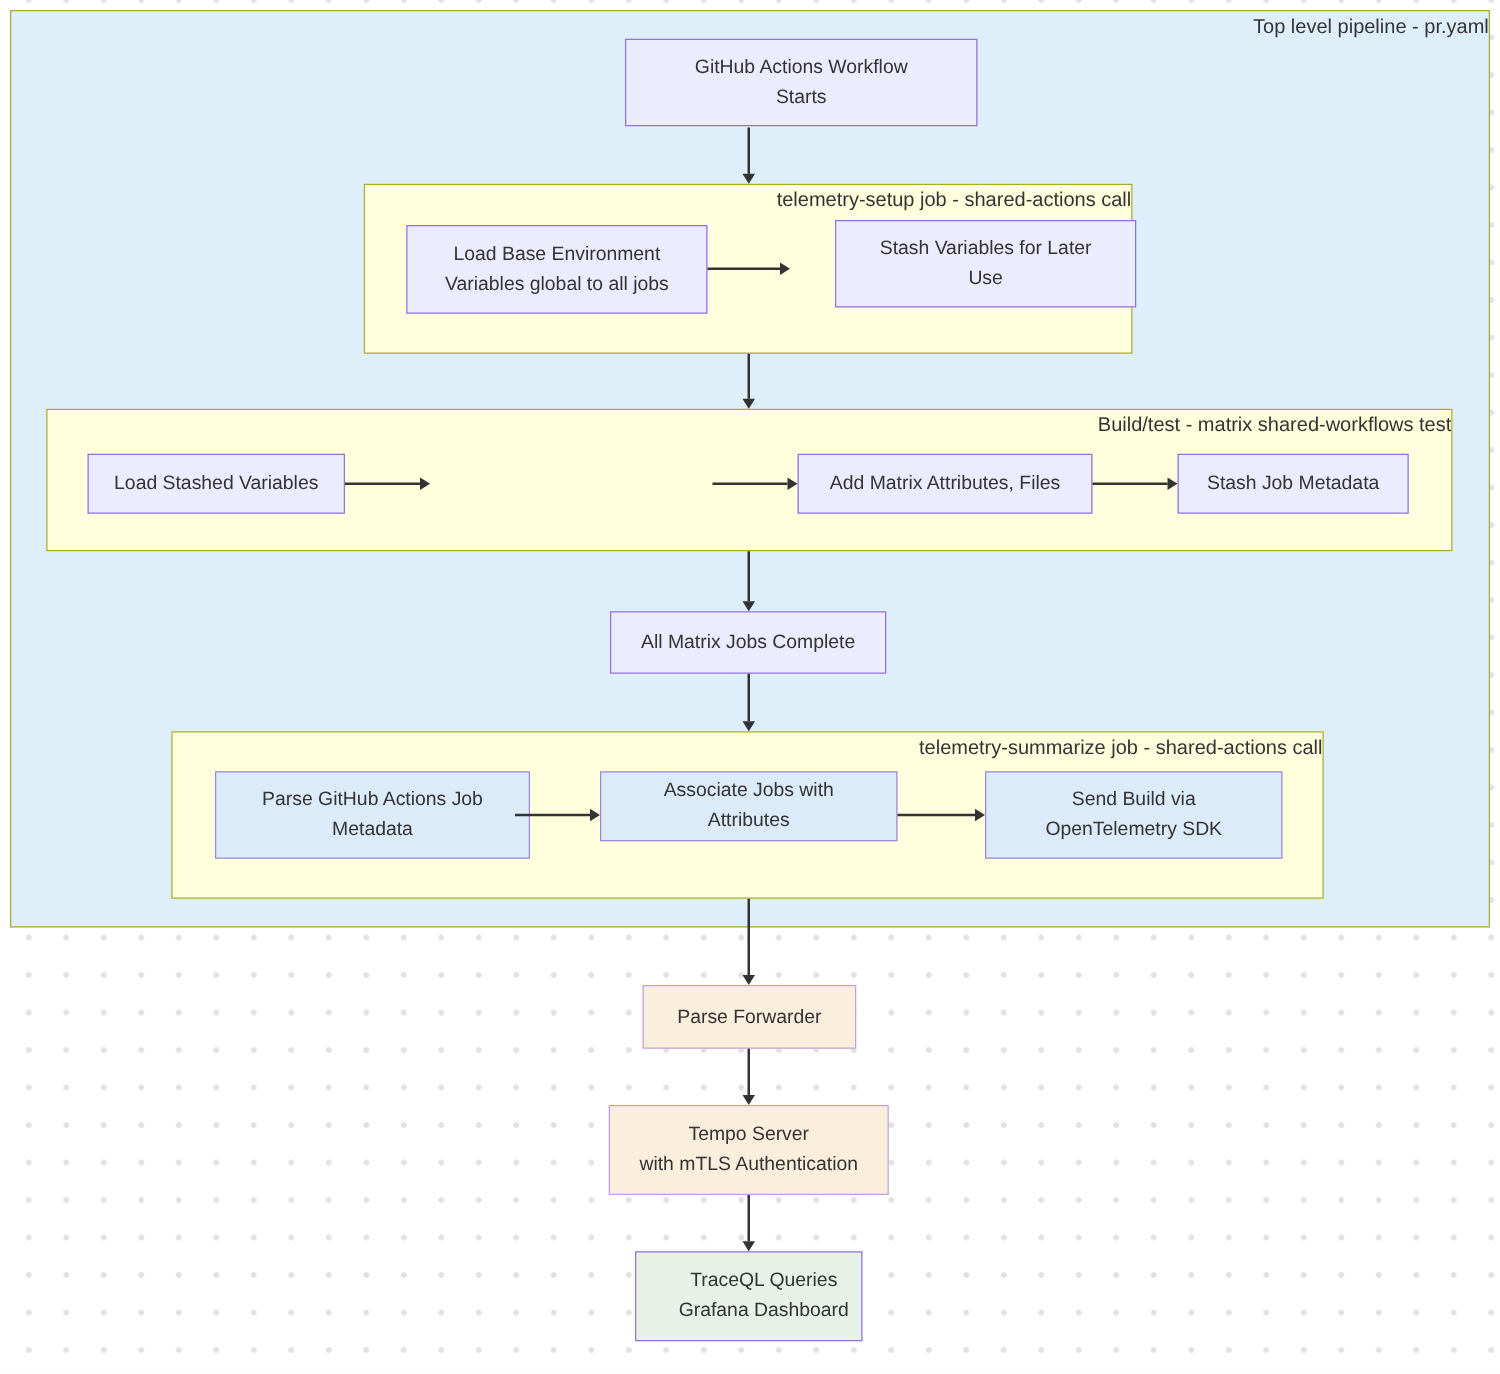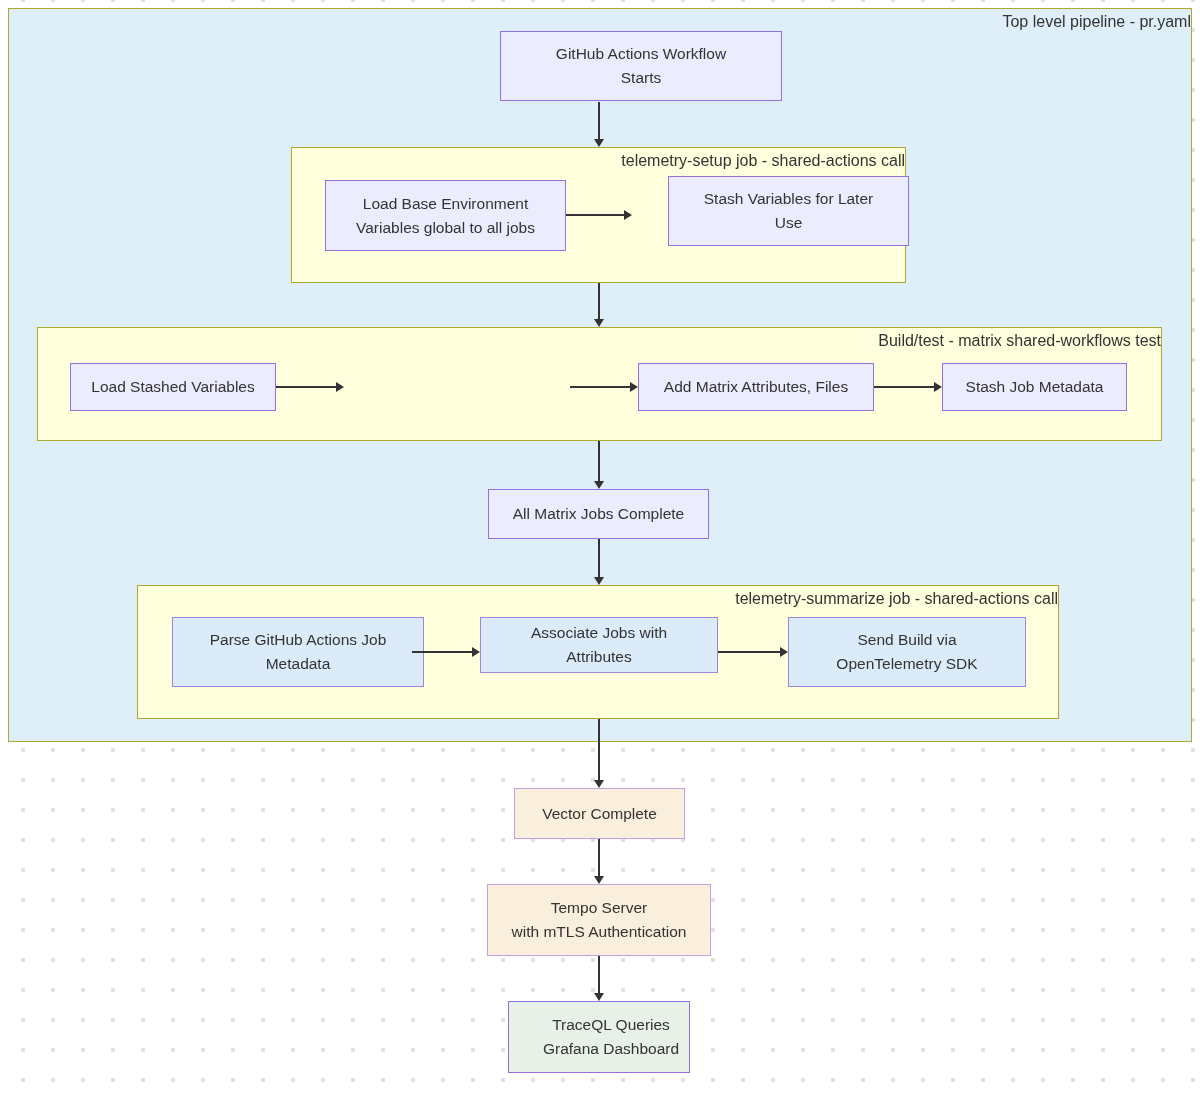--- a/index.html
+++ b/index.html
@@ -107,21 +107,21 @@
   <div class="node lav n-loadstashed">Load Stashed Variables</div>
   <div class="node lav n-addmatrix">Add Matrix Attributes, Files</div>
   <div class="node lav n-stashmeta">Stash Job Metadata</div>
   <div class="node lav n-allmatrix">All Matrix Jobs Complete</div>
   <div class="node blu n-parse">Parse GitHub Actions Job
 Metadata</div>
   <div class="node blu n-associate">Associate Jobs with
 Attributes</div>
   <div class="node blu n-send">Send Build via
 OpenTelemetry SDK</div>
-  <div class="node pch n-vector">Vector Complete</div>
+  <div class="node pch n-vector">Parse Forwarder</div>
   <div class="node pch n-tempo">Tempo Server
 with mTLS Authentication</div>
   <div class="node grn n-traceql">TraceQL Queries
 Grafana Dashboard</div>
 
   <div class="edge-v ev1">
       <div class="line"></div>
       <div class="head"></div>
     </div>
   <div class="edge-v ev2">

